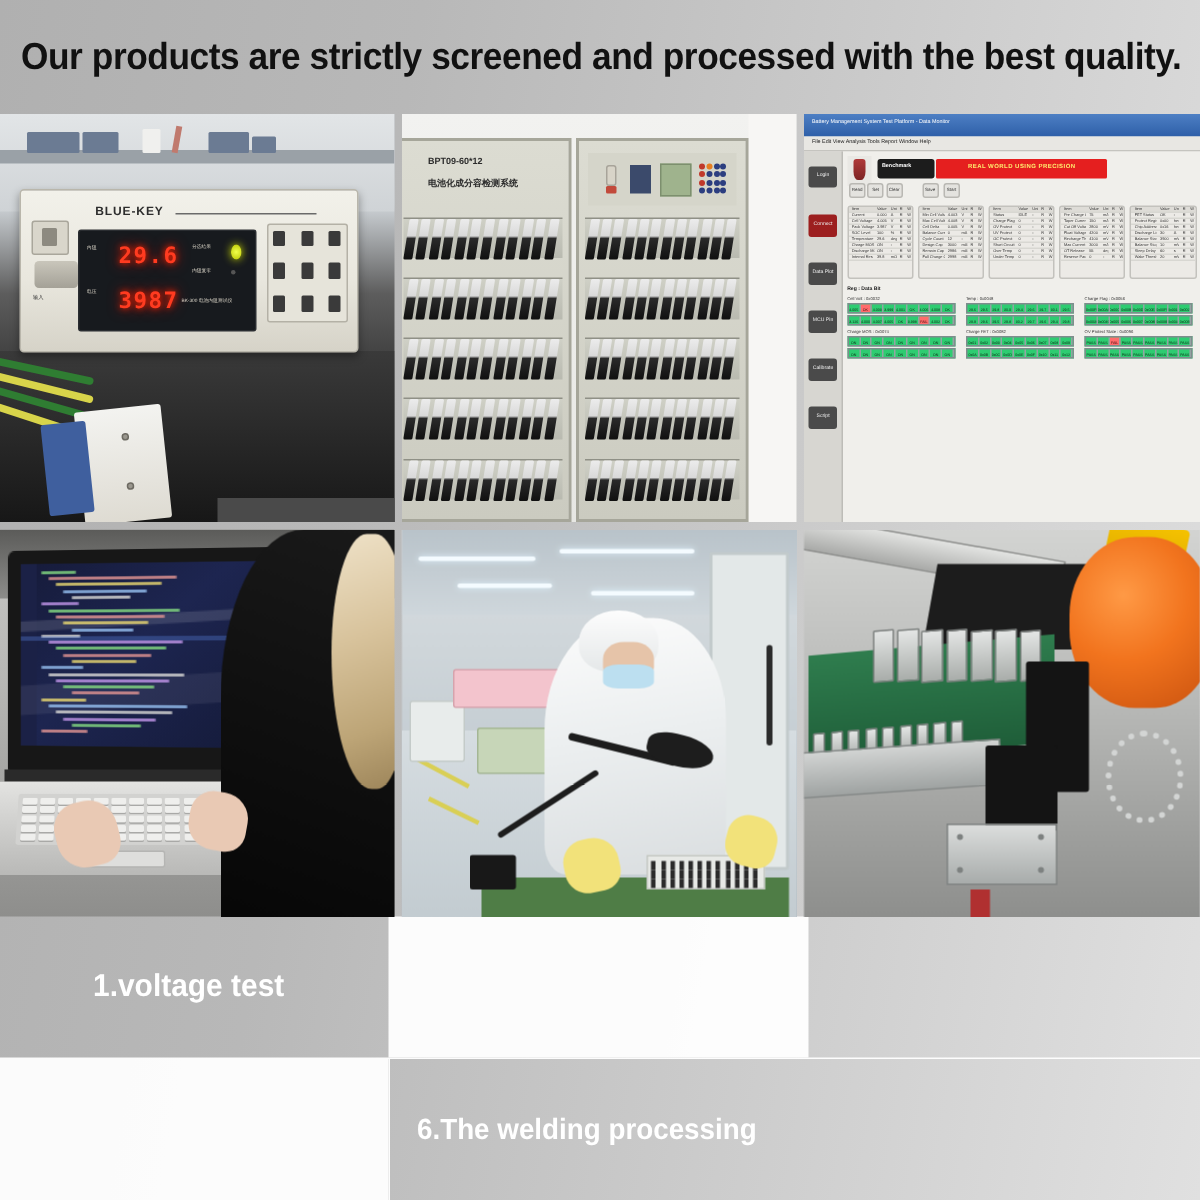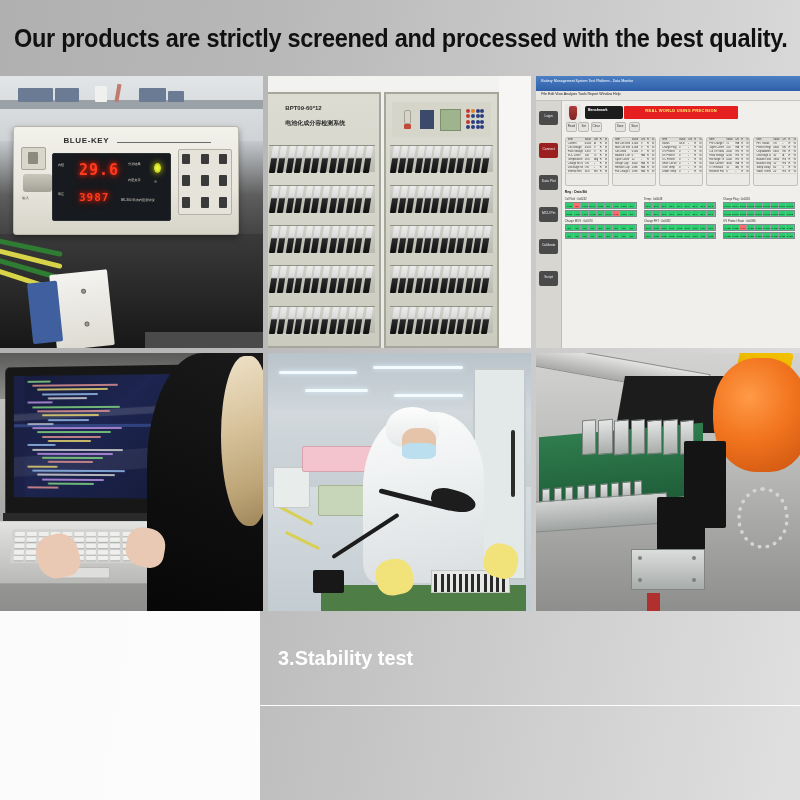--- a/index.html
+++ b/index.html
@@ -56,21 +56,21 @@
   .t1 .lcd{
     position:absolute; left:17%; top:24%; width:53%; height:64%;
     background:#171a1e; border:1px solid #2a2d31; border-radius:2px;
   }
   .t1 .led{
     position:absolute; color:#ff3b20; font-family:"DejaVu Sans Mono",monospace;
     font-weight:bold; letter-spacing:1px;
     text-shadow:0 0 4px #ff2200,0 0 9px #cc1500;
   }
   .t1 .led-top{ left:22%; top:10%; font-size:15px; }
-  .t1 .led-bot{ left:22%; top:56%; font-size:11px; }
+  .t1 .led-bot{ left:22%; top:56%; font-size:15px; }
   .t1 .cn{ position:absolute; color:#d8d3c6; font-size:3.2px; line-height:1.25; }
   .t1 .cn-l1{ left:4%; top:14%; }
   .t1 .cn-l2{ left:4%; top:58%; }
   .t1 .cn-r1{ left:64%; top:12%; }
   .t1 .cn-r2{ left:64%; top:36%; }
   .t1 .cn-b{ left:58%; top:66%; }
   .t1 .lamp{
     position:absolute; left:86%; top:14%; width:7px; height:10px;
     background:radial-gradient(circle,#f1ff4a,#b8c400); border-radius:50%;
     box-shadow:0 0 6px #d9e800;
@@ -1288,23 +1288,26 @@
       <div class="bolt" style="left:8%;top:16%"></div>
       <div class="bolt" style="left:84%;top:16%"></div>
       <div class="bolt" style="left:8%;top:70%"></div>
       <div class="bolt" style="left:84%;top:70%"></div>
     </div>
     <div class="redtab"></div>
   </div>
 </div>
 
 <div id="caption-grid">
+  <div class="cap-cell c-a">
+    <div class="cap-text">1.voltage test</div>
+  </div>
+  <div class="vdiv"></div>
+  <div class="vdiv"></div>
+
+  <div class="hdiv"></div>
+
   <div class="vdiv"></div>
   <div class="vdiv"></div>
   <div class="cap-cell c-c">
-    <div class="cap-text">3.Stability test</div>
+    <div class="cap-text small">6.The welding processing</div>
   </div>
-
-  <div class="hdiv"></div>
-
-  <div class="vdiv"></div>
-  <div class="vdiv"></div>
 </div>
 
 </body></html>

